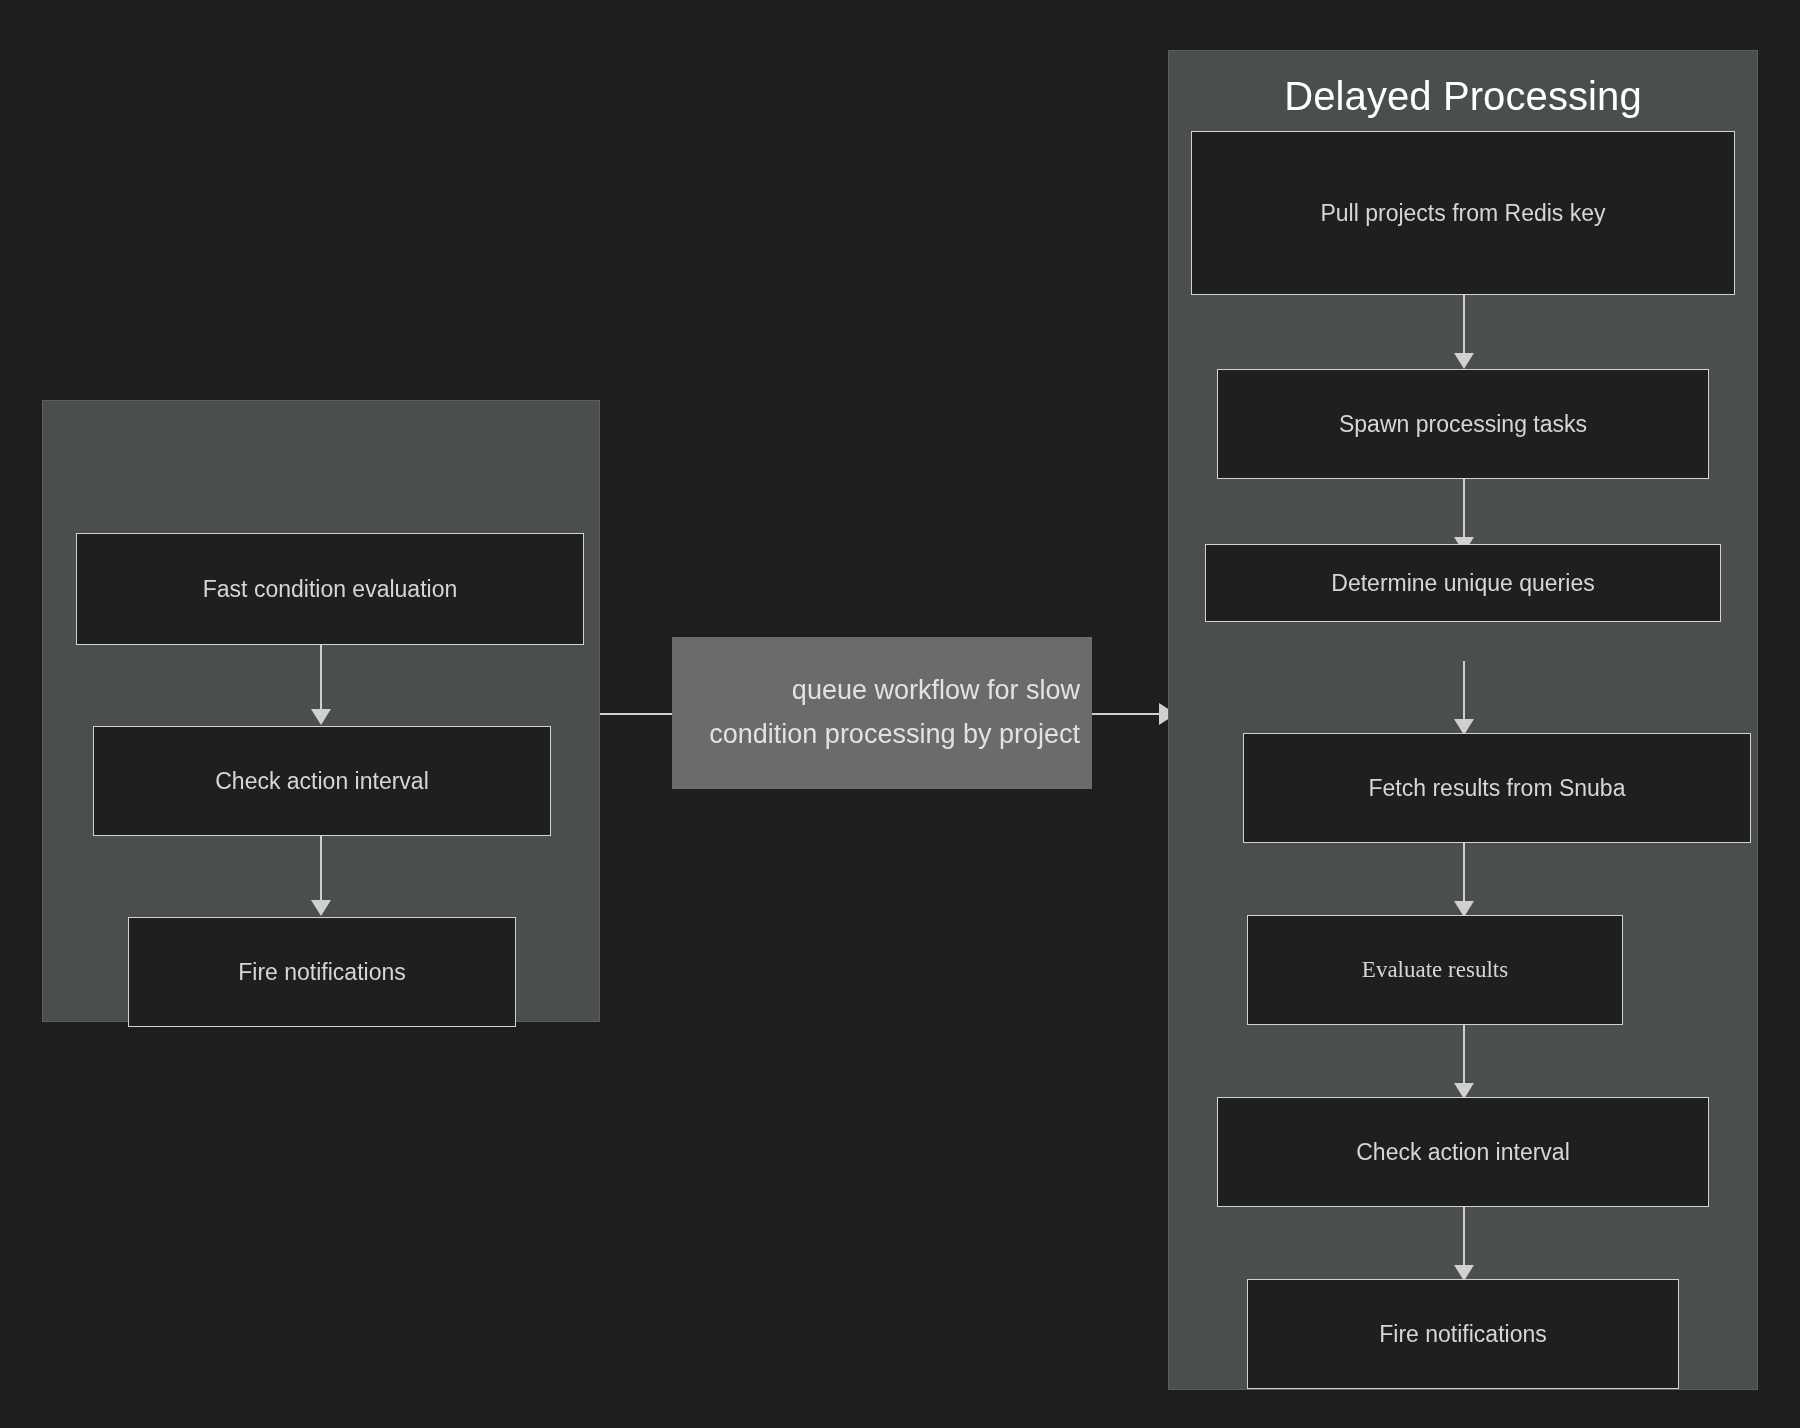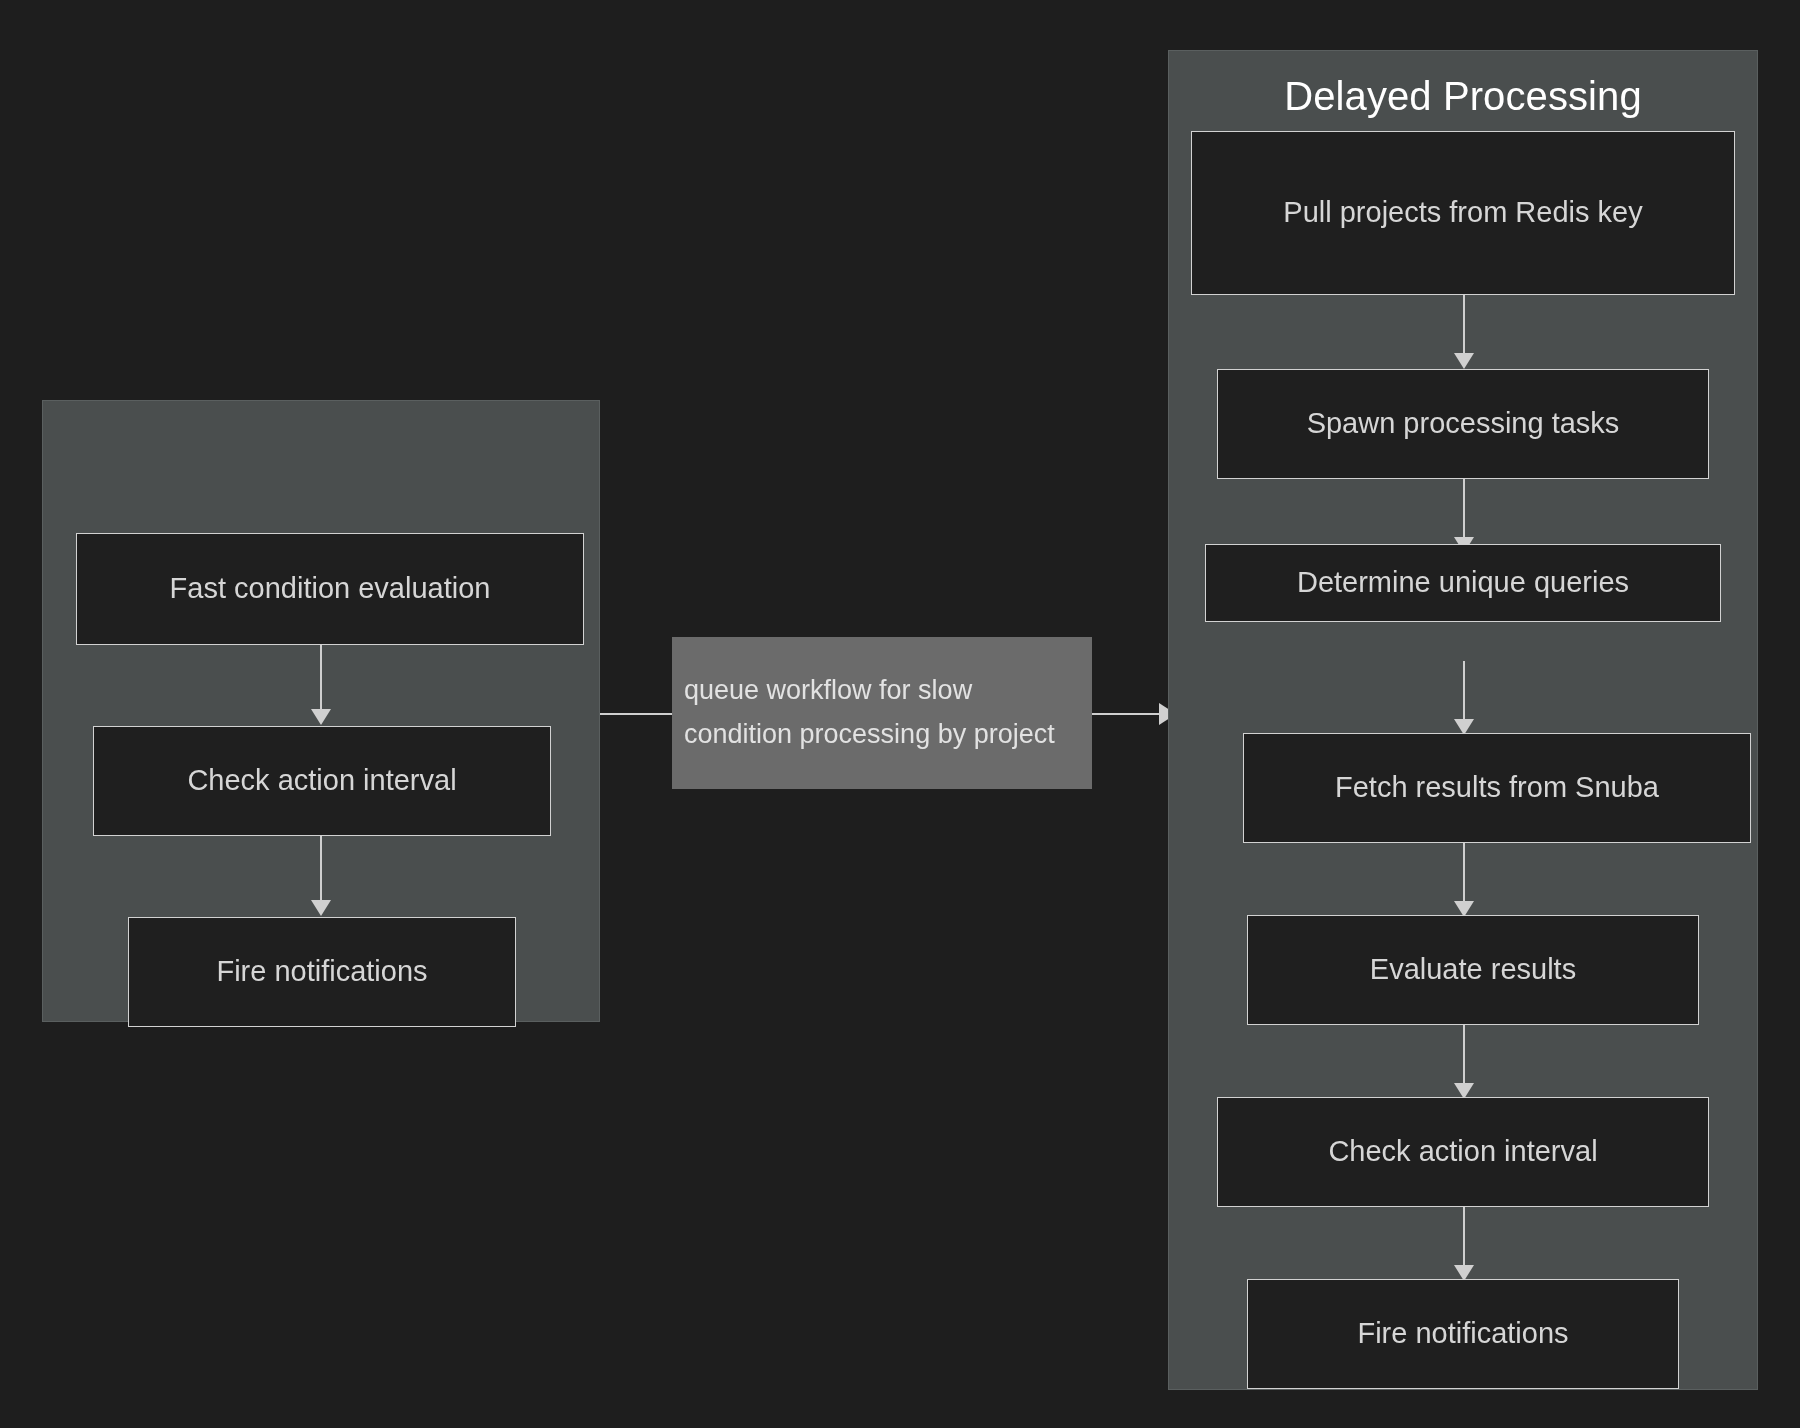--- a/index.html
+++ b/index.html
@@ -40,21 +40,21 @@
   
   .node {
     position: absolute;
     background: #1f1f1f;
     border: 1.6px solid #d2d2d2;
     display: flex;
     align-items: center;
     justify-content: center;
     text-align: center;
     color: #d6d6d6;
-    font-size: 29px;
+    font-size: 23px;
     line-height: 1.42;
     padding: 4px 2px;
   }
 
   
   .edge-line {
     position: absolute;
     background: #cfcfcf;
   }
   .edge-v { width: 1.8px; }
@@ -75,21 +75,21 @@
     border-left: 17px solid #d0d0d0;
   }
 
   
   .edge-label {
     position: absolute;
     background: #6b6b6b;
     color: #e2e2e2;
     font-size: 27px;
     line-height: 1.62;
-    text-align: left;
+    text-align: right;
     display: flex;
     align-items: center;
     justify-content: center;
     padding: 8px 12px;
   }
 </style>
 </head>
 <body>
 
 <div id="canvas">
@@ -150,21 +150,21 @@
     <div class="edge-line edge-v" style="left:294px; top:610px; height:62px;"></div>
     <div class="arrow-down" style="left:285px; top:668px;"></div>
 
     <div class="node" style="left:40px; top:682px; width:508px; height:110px;margin-left:34px;">
       <span>Fetch results from Snuba</span>
     </div>
 
     <div class="edge-line edge-v" style="left:294px; top:792px; height:62px;"></div>
     <div class="arrow-down" style="left:285px; top:850px;"></div>
 
-    <div class="node" style="left:78px; top:864px; width:452px; height:110px;">
+    <div class="node" style="left:78px; top:864px; width:376px; height:110px;font-family:Liberation Serif, serif;">
       <span>Evaluate results</span>
     </div>
 
     <div class="edge-line edge-v" style="left:294px; top:974px; height:62px;"></div>
     <div class="arrow-down" style="left:285px; top:1032px;"></div>
 
     <div class="node" style="left:48px; top:1046px; width:492px; height:110px;">
       <span>Check action interval</span>
     </div>
 

